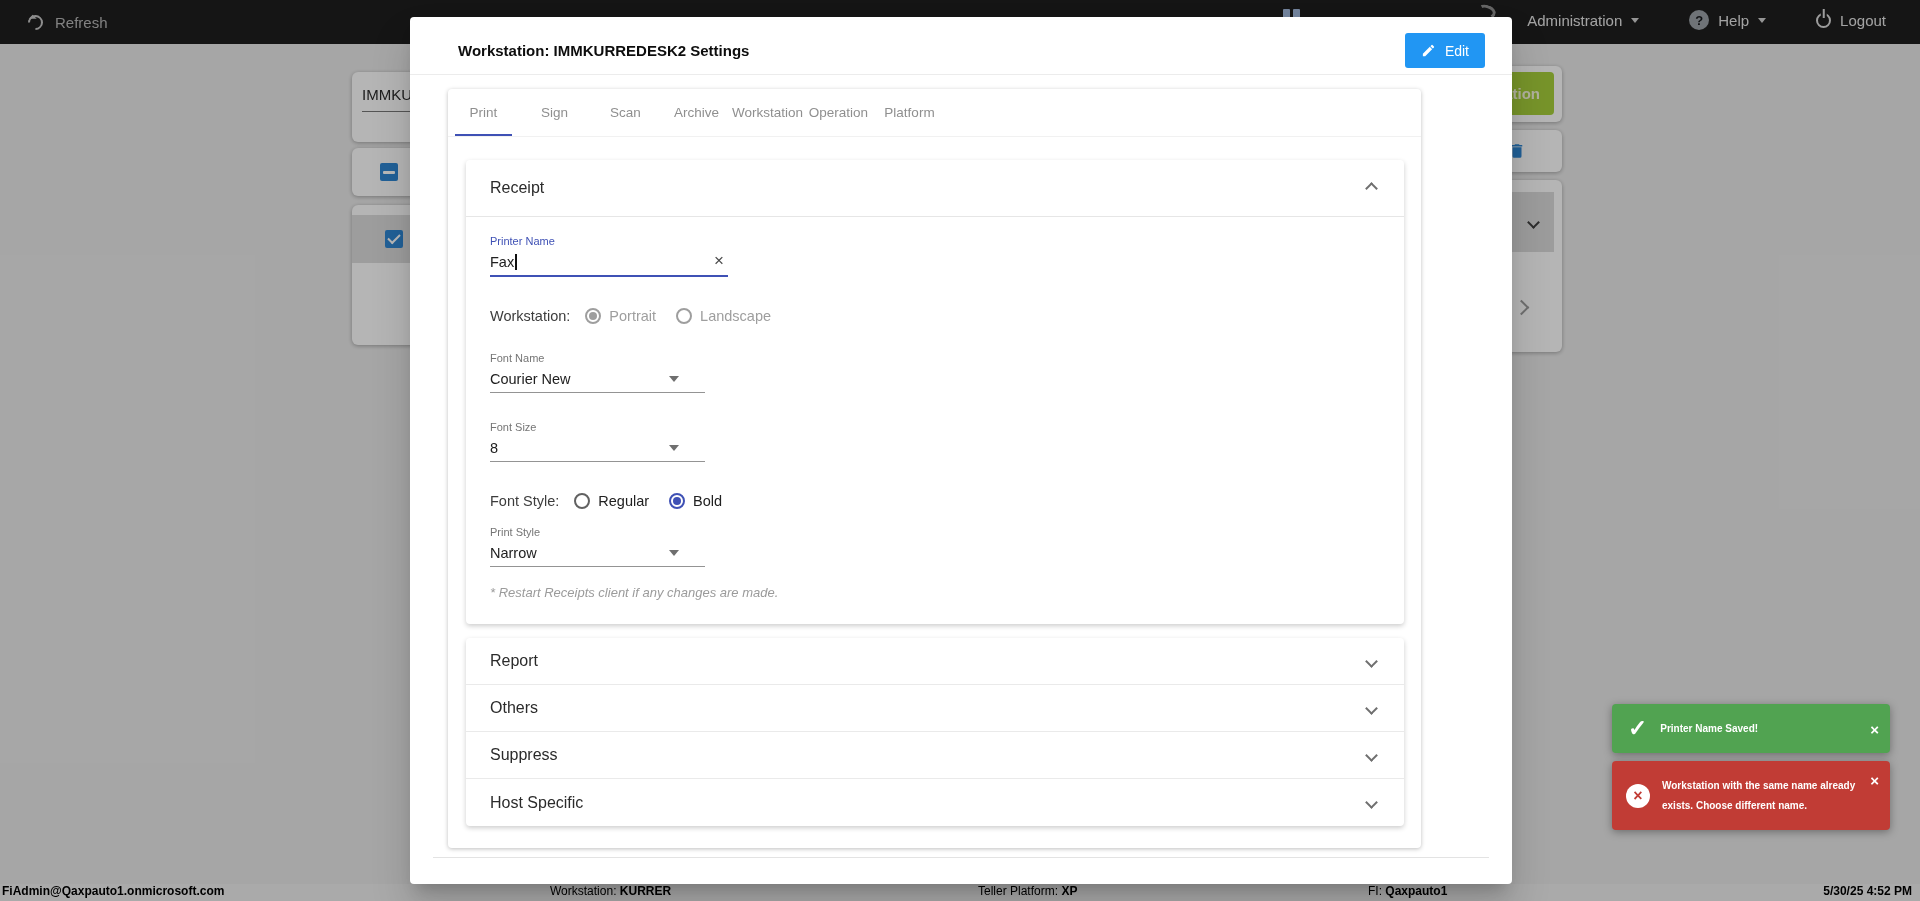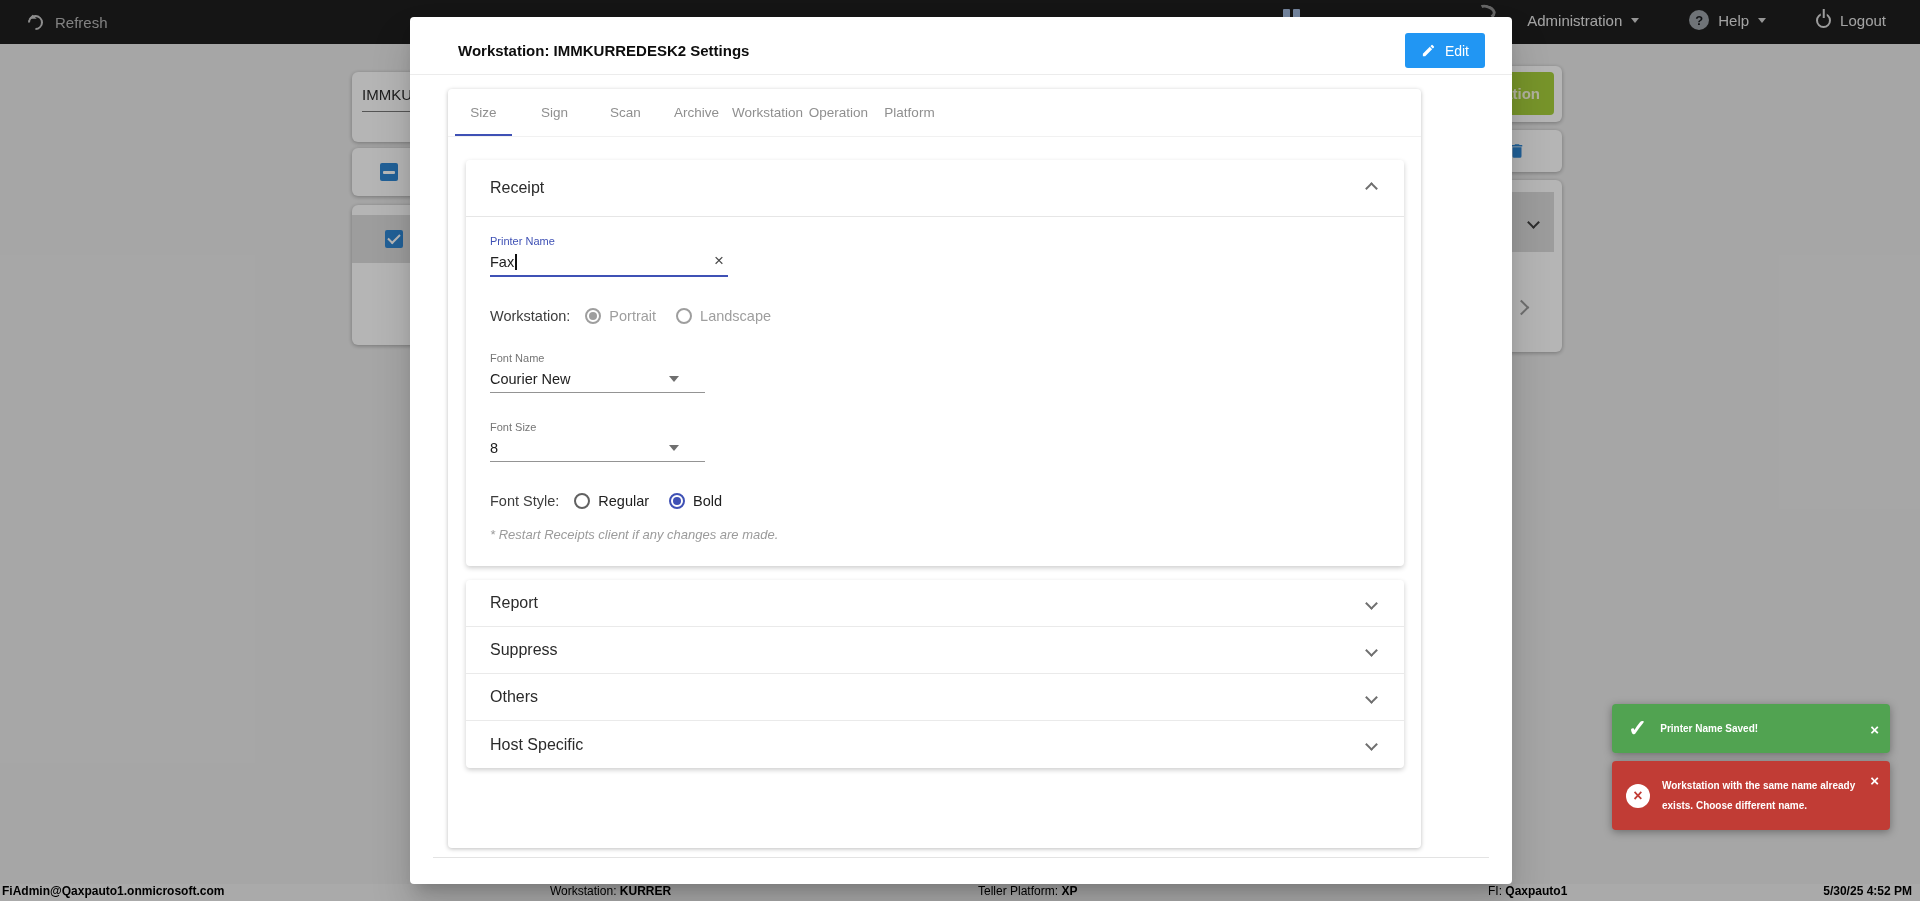--- a/index.html
+++ b/index.html
@@ -173,41 +173,41 @@
         <span class="power-ic"></span>
         <span>Logout</span>
       </div>
     </div>
   </div>
 
   <div class="statusbar">
     <span class="sb-item sb-bold" style="left:2px">FiAdmin@Qaxpauto1.onmicrosoft.com</span>
     <span class="sb-item" style="left:550px"><span>Workstation:</span> <span class="sb-bold">KURRER</span></span>
     <span class="sb-item" style="left:978px"><span>Teller Platform:</span> <span class="sb-bold">XP</span></span>
-    <span class="sb-item" style="left:1488px"><span>FI:</span> <span class="sb-bold">Qaxpauto1</span></span>
+    <span class="sb-item" style="left:1368px"><span>FI:</span> <span class="sb-bold">Qaxpauto1</span></span>
     <span class="sb-item sb-bold" style="right:8px">5/30/25 4:52 PM</span>
   </div>
 
   <div class="backdrop"></div>
 
   <div class="modal">
     <div class="modal-header">
       <span class="modal-title">Workstation: IMMKURREDESK2 Settings</span>
       <button class="edit-btn">
         <svg width="15" height="15" viewBox="0 0 24 24">
             <path fill="#fff" d="M3 17.25V21h3.75L17.81 9.94l-3.75-3.75L3 17.25zM20.71 7.04c.39-.39.39-1.02 0-1.41l-2.34-2.34a1 1 0 0 0-1.41 0l-1.83 1.83 3.75 3.75 1.83-1.83z"></path>
           </svg>
         <span>Edit</span>
       </button>
     </div>
 
     <div class="tab-card">
       <div class="tab-header">
         <div class="tab active">
-            <span>Size</span>
+            <span>Print</span>
           </div>
         <div class="tab">
             <span>Sign</span>
           </div>
         <div class="tab">
             <span>Scan</span>
           </div>
         <div class="tab">
             <span>Archive</span>
           </div>
@@ -279,36 +279,45 @@
               <span class="radio-pair">
                 <span class="radio"></span>
                 <span class="opt-label">Regular</span>
               </span>
               <span class="radio-pair">
                 <span class="radio sel-blue"></span>
                 <span class="opt-label">Bold</span>
               </span>
             </div>
 
+            <div class="g-select tight">
+              <div class="fld-label">Print Style</div>
+              <div class="select-fld">
+                <div class="fld-value">
+                    <span>Narrow</span>
+                  </div>
+                <span class="dd-arrow"></span>
+              </div>
+            </div>
 
             <div class="note">* Restart Receipts client if any changes are made.</div>
           </div>
         </div>
 
         <div class="panel-stack">
           <div class="stack-row">
             <span>Report</span>
             <span class="chev down"></span>
           </div>
           <div class="stack-row">
+            <span>Others</span>
+            <span class="chev down"></span>
+          </div>
+          <div class="stack-row">
             <span>Suppress</span>
-            <span class="chev down"></span>
-          </div>
-          <div class="stack-row">
-            <span>Others</span>
             <span class="chev down"></span>
           </div>
           <div class="stack-row">
             <span>Host Specific</span>
             <span class="chev down"></span>
           </div>
         </div>
 
       </div>
     </div>

